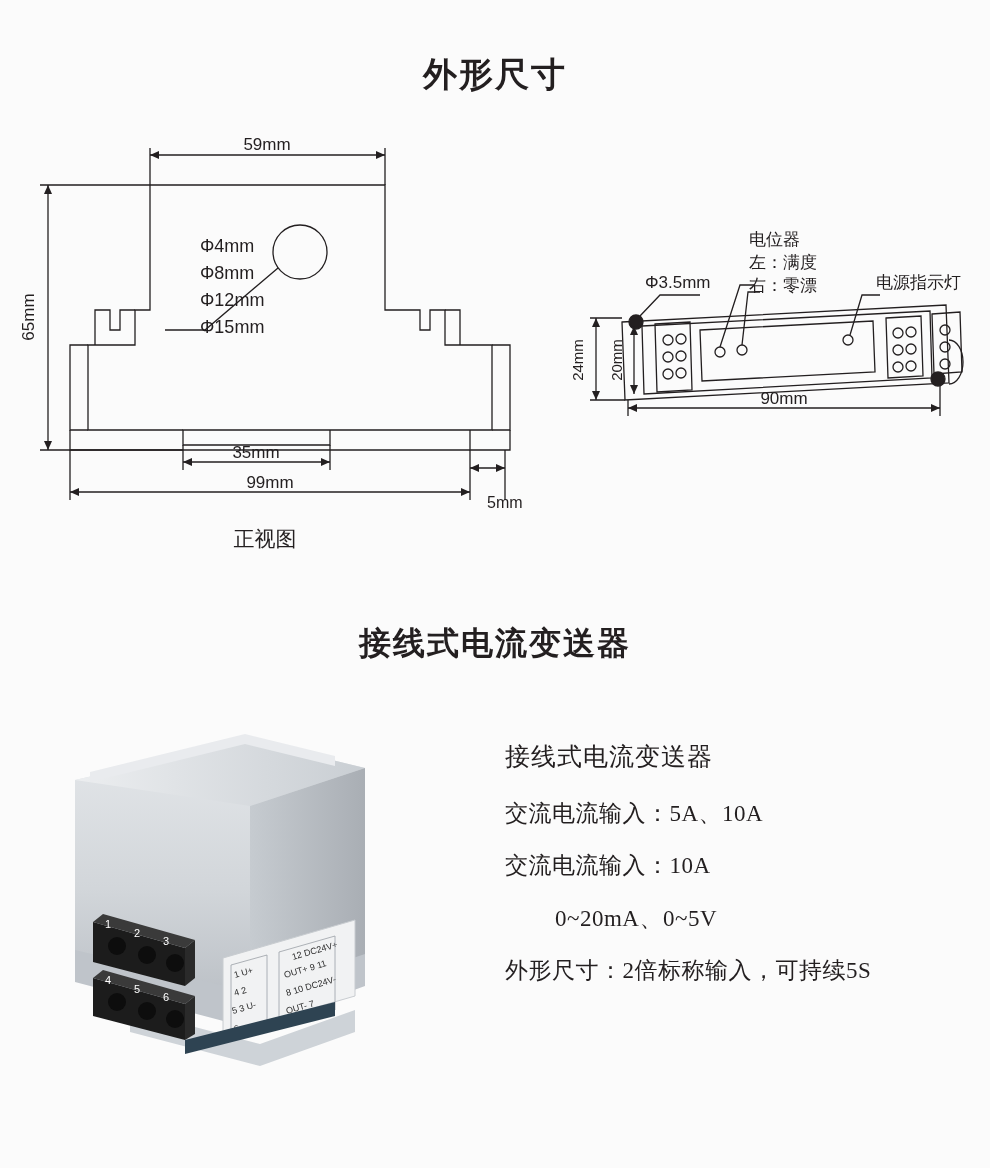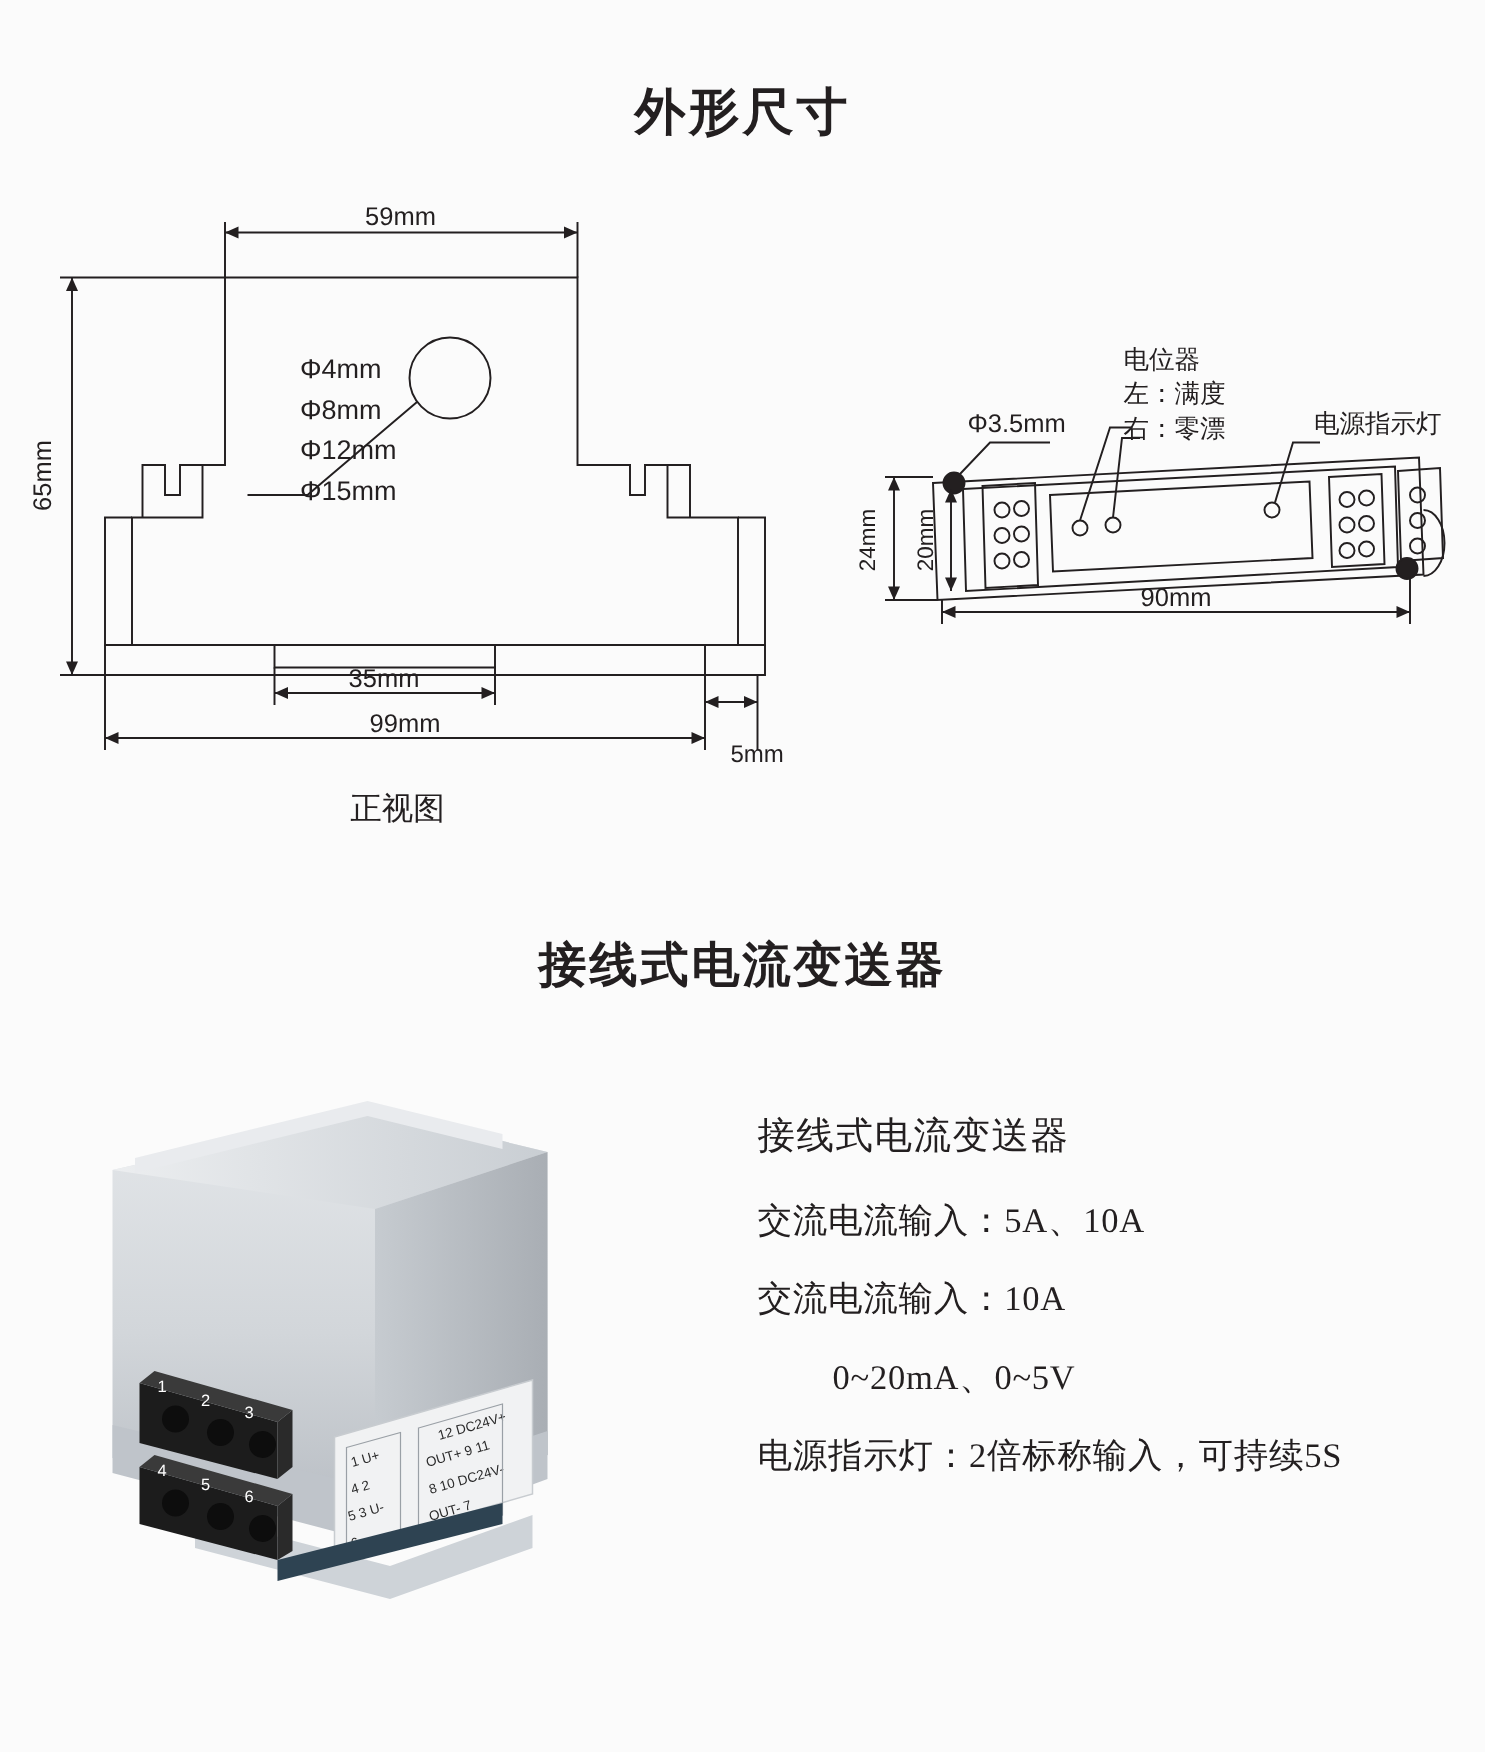--- a/index.html
+++ b/index.html
@@ -263,16 +263,16 @@
     </g>
 
     <path d="M150,330 L300,292 L300,306 L150,344 Z" fill="#2e4352"></path>
   </svg>
 
   <div class="spec">
     <h3>接线式电流变送器</h3>
     <p>交流电流输入：5A、10A</p>
     <p>交流电流输入：10A</p>
     <p class="indent">0~20mA、0~5V</p>
-    <p>电源指示灯：2倍标称输入，可持续5S</p>
+    <p>外形尺寸：2倍标称输入，可持续5S</p>
   </div>
 
 </div>
 
 </body></html>

